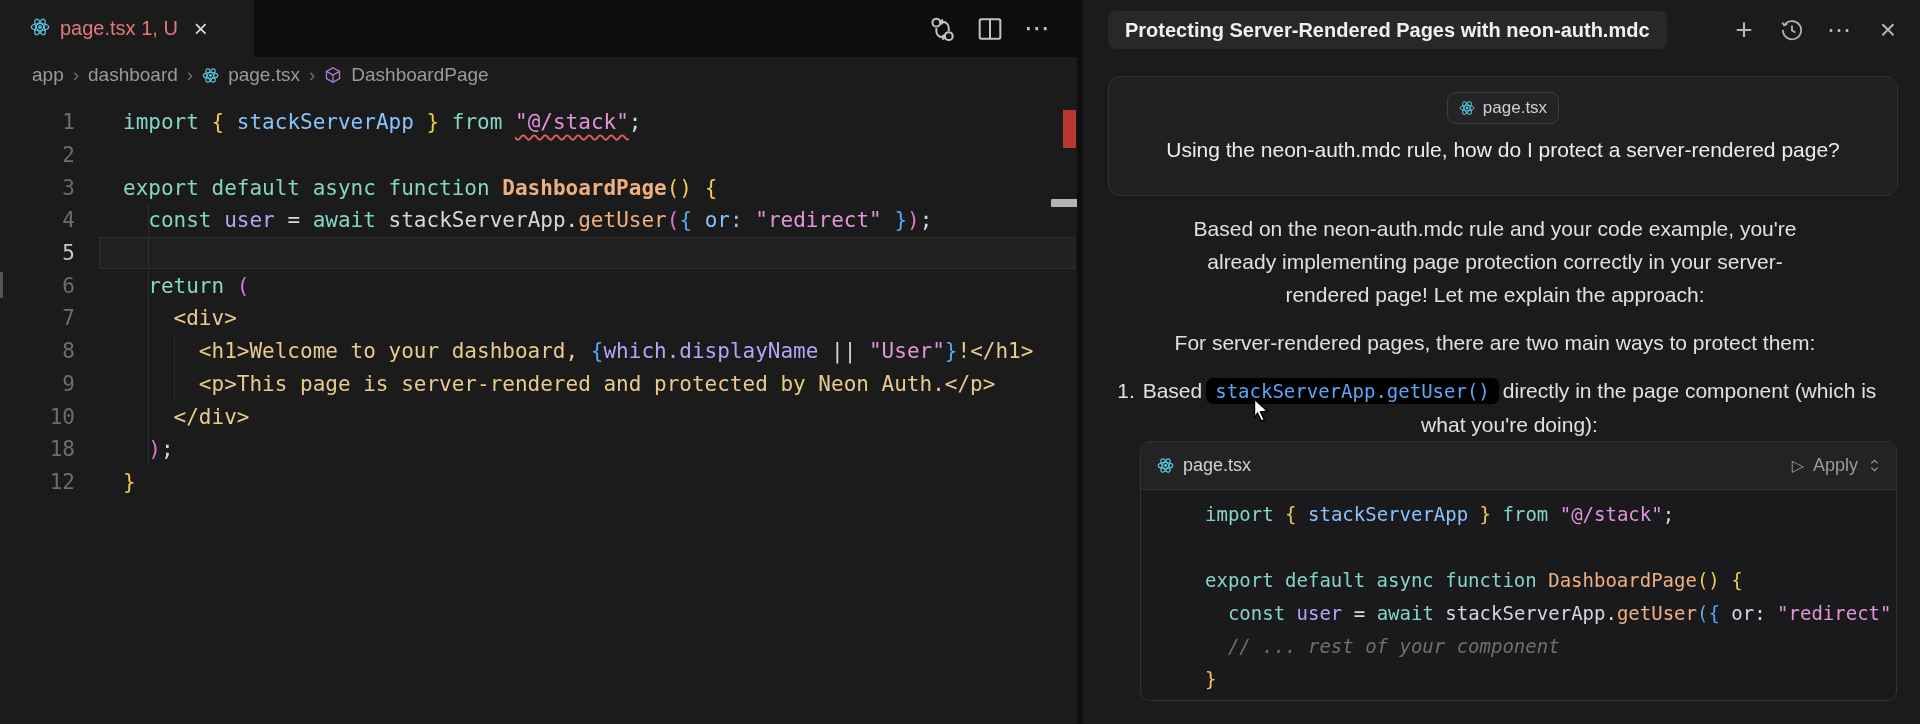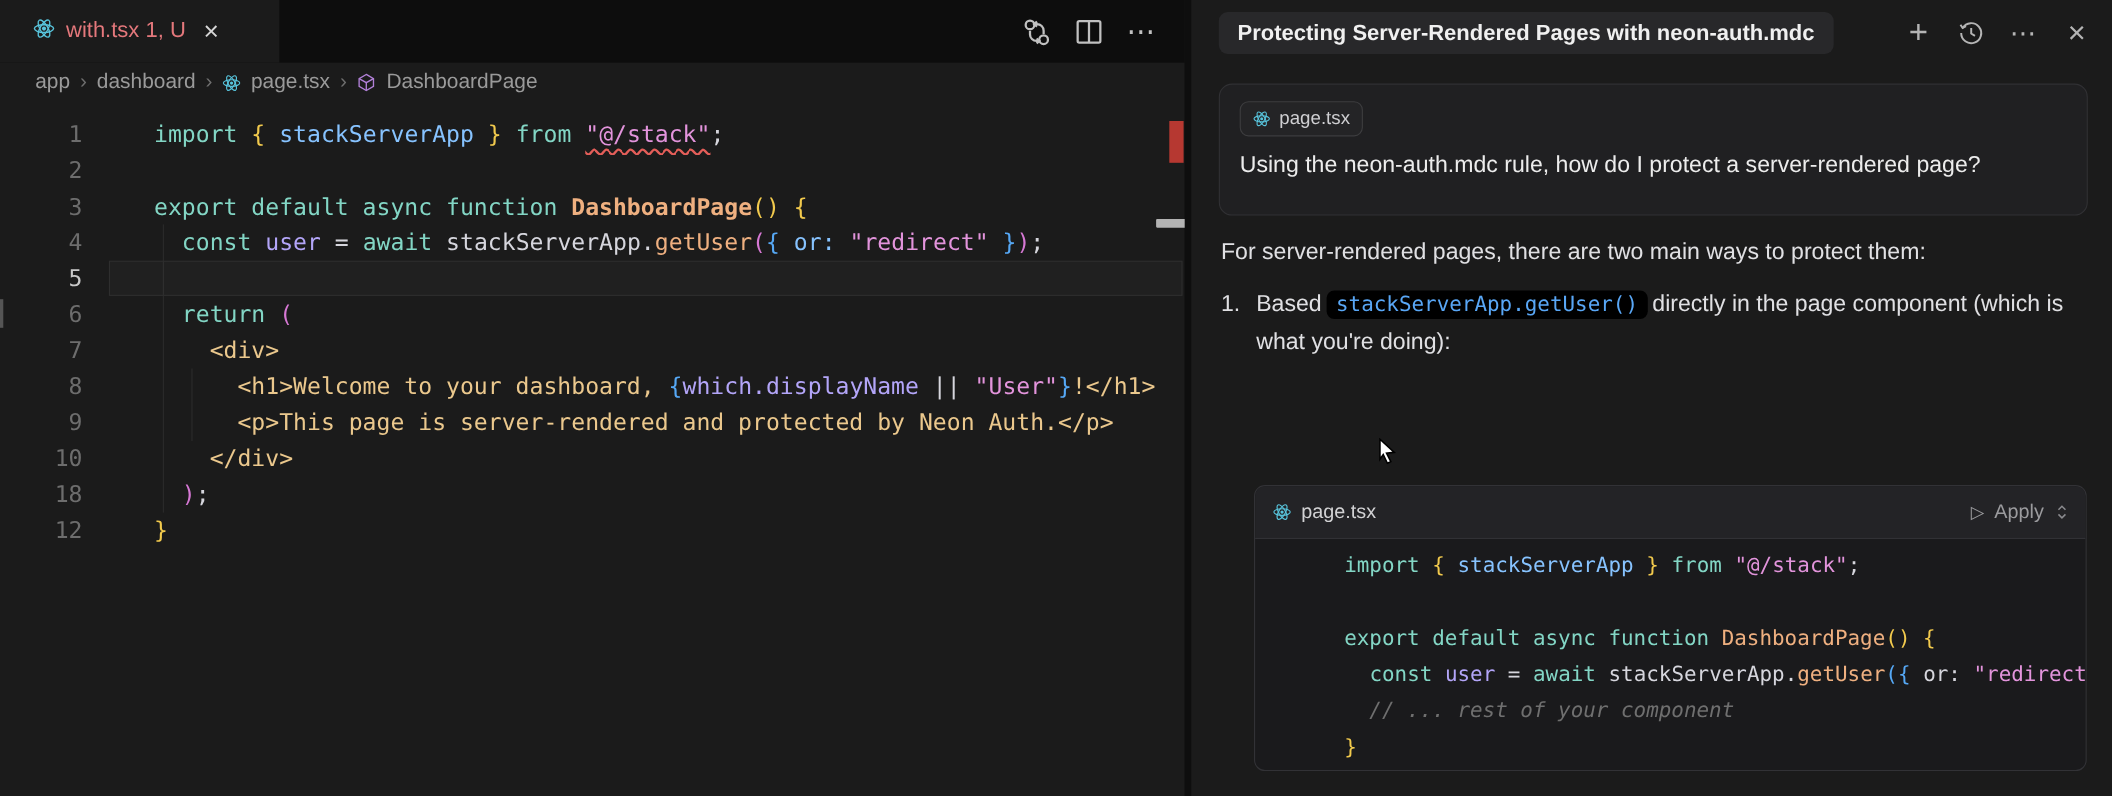--- a/index.html
+++ b/index.html
@@ -26,36 +26,36 @@
 
   .indent-guide { position:absolute; width:1px; background:#2c2c2c; }
   #guide-1 { left:148px; top:204px; height:262px; }
   #guide-2 { left:174px; top:335px; height:66px; }
 
   .code-lines { position:absolute; left:0; top:106px; width:1077px;
     font-family:"DejaVu Sans Mono","Liberation Mono",monospace; font-size:21px; }
   .code-line { position:relative; height:32.7px; display:flex; align-items:center; white-space:pre; }
   .gutter { width:75px; text-align:right; color:#6d6d6d; flex:none; }
   .code-line.active .gutter { color:#c8c8c8; }
-  .line-content { margin-left:65px; }
+  .line-content { margin-left:48px; }
   .code-line.active::after { content:''; position:absolute; left:99px; right:2px; top:0; bottom:0;
     border:1px solid #2e2e2e; background:rgba(255,255,255,0.025); pointer-events:none; }
   .tok-fnb { font-weight:bold; }
   .tok-cm { font-style:italic; }
   .squiggle { text-decoration-line:underline; text-decoration-style:wavy; text-decoration-color:#e45e59;
     text-decoration-thickness:1.5px; text-underline-offset:5px; text-decoration-skip-ink:none; }
 
   .ruler-error { position:absolute; left:1063px; top:110px; width:13px; height:38px; background:#b63831; }
   .ruler-dash { position:absolute; left:1051px; top:199px; width:28px; height:8px; background:#b3b3b3; border-radius:1px; }
   .left-notch { position:absolute; left:0; top:272px; width:3px; height:26px; background:#555; }
 
   .pane-divider { position:absolute; left:1077px; top:0; width:6px; height:724px; background:#0e0e0e; }
 
   
-  .chat-pane { position:absolute; left:1083px; top:0; width:837px; height:724px; background:#1b1b1b; }
+  .chat-pane { position:absolute; left:1083px; top:0; width:837px; height:724px; background:#1b1b1b;text-align:center; }
   .chat-header { position:absolute; left:0; top:0; width:837px; height:60px; }
   .title-pill { position:absolute; left:25px; top:11px; height:38px; display:inline-flex; align-items:center;
     padding:0 17px; background:#28282a; border-radius:8px; font-size:20px; font-weight:600; color:#f0f0f0; white-space:nowrap; }
   .header-icons { position:absolute; right:14px; top:12px; display:flex; gap:12px; align-items:center; }
   .hicon { width:36px; height:36px; display:flex; align-items:center; justify-content:center; color:#b5b5b5; cursor:pointer; }
   .hicon.plus { font-size:30px; font-weight:300; }
   .hicon.dots { font-size:24px; letter-spacing:2px; }
   .hicon.close { font-size:28px; }
 
   .user-card { position:absolute; left:25px; top:76px; width:790px; height:120px; background:#202022;
@@ -96,21 +96,21 @@
     <div class="tab-bar">
       <div class="tab">
         <span>
           <svg width="20" height="20" viewBox="0 0 16 16" fill="none">
             <circle cx="8" cy="8" r="1.5" fill="#58c4dc"></circle>
             <ellipse cx="8" cy="8" rx="7" ry="2.8" stroke="#58c4dc" stroke-width="1"></ellipse>
             <ellipse cx="8" cy="8" rx="7" ry="2.8" stroke="#58c4dc" stroke-width="1" transform="rotate(60 8 8)"></ellipse>
             <ellipse cx="8" cy="8" rx="7" ry="2.8" stroke="#58c4dc" stroke-width="1" transform="rotate(120 8 8)"></ellipse>
           </svg>
         </span>
-        <span class="tab-label">with.tsx 1, U</span>
+        <span class="tab-label">page.tsx 1, U</span>
         <span class="tab-close">×</span>
       </div>
       <div class="editor-toolbar">
         <span class="tool-icon">
           <svg width="30" height="30" viewBox="0 0 16 16" fill="none" stroke-width="1.1">
             <circle cx="5" cy="4.6" r="2.1"></circle>
             <circle cx="11.6" cy="11.8" r="2.1"></circle>
             <path d="M5 7.4v1.8a3.2 3.2 0 0 0 3.2 3.2h1.2"></path>
             <path d="M8.2 11.2l1.4 1.2-1.4 1.2"></path>
             <path d="M11.6 9V7.4a3.2 3.2 0 0 0-3.2-3.2H7.2"></path>
@@ -204,20 +204,25 @@
             <ellipse cx="8" cy="8" rx="7" ry="2.8" stroke="#58c4dc" stroke-width="1" transform="rotate(60 8 8)"></ellipse>
             <ellipse cx="8" cy="8" rx="7" ry="2.8" stroke="#58c4dc" stroke-width="1" transform="rotate(120 8 8)"></ellipse>
           </svg>
         </span>
         <span>page.tsx</span>
       </span>
       <div class="question">Using the neon-auth.mdc rule, how do I protect a server-rendered page?</div>
     </div>
 
     <div class="answer">
+      <div class="para" id="answer-p1">
+          <div>Based on the neon-auth.mdc rule and your code example, you're</div>
+          <div>already implementing page protection correctly in your server-</div>
+          <div>rendered page! Let me explain the approach:</div>
+        </div>
       <div class="para">For server-rendered pages, there are two main ways to protect them:</div>
       <div class="list-item">
         <span class="list-marker">1.</span>
         <span class="list-content"><span>Based</span><span class="inline-code">stackServerApp.getUser()</span><span>directly in the page component (which is what you're doing):</span></span>
       </div>
     </div>
 
     <div class="code-card">
       <div class="code-card-header">
         <span style="display:flex;">

